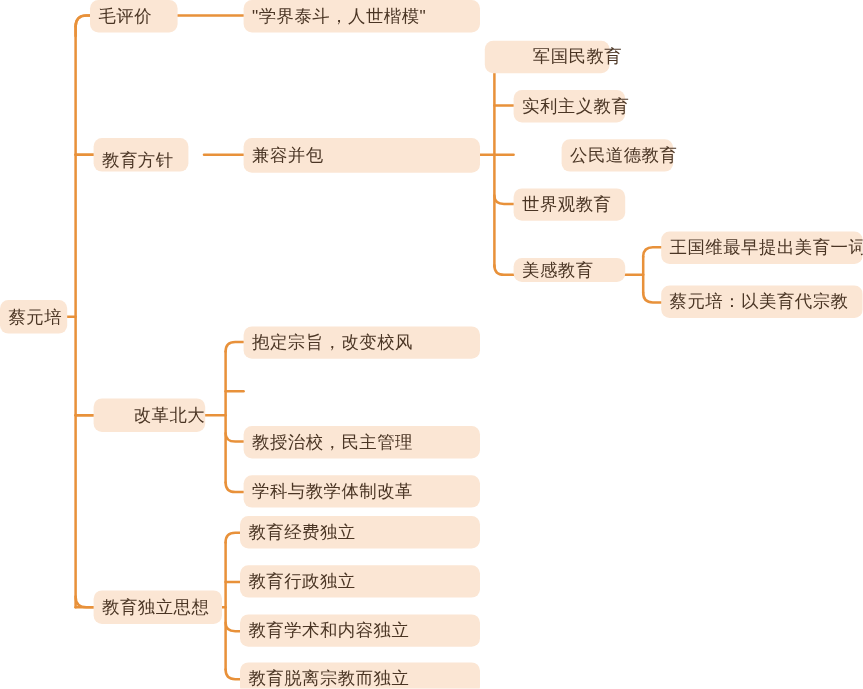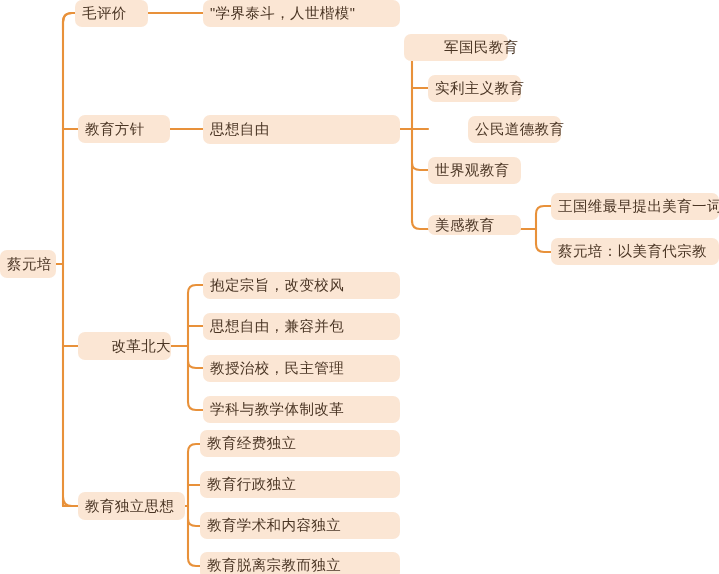--- a/index.html
+++ b/index.html
@@ -103,25 +103,25 @@
     <span>蔡元培</span>
   </div>
 
   <div class="node" style="left:75px; top:0px; width:73px; height:27px;">
     <span>毛评价</span>
   </div>
   <div class="node" style="left:203px; top:0px; width:197px; height:27px;">
     <span>"学界泰斗，人世楷模"</span>
   </div>
 
-  <div class="node" style="left:78px; top:115px; width:92px; height:28px;">
+  <div class="node" style="left:78px; top:115px; width:79px; height:28px;align-items:flex-end;">
     <span>教育方针</span>
   </div>
   <div class="node" style="left:203px; top:115px; width:197px; height:29px;">
-    <span>思想自由</span>
+    <span>兼容并包</span>
   </div>
 
   <div class="node" style="left:404px; top:34px; width:104px; height:27px;padding-left:40px;">
     <span>军国民教育</span>
   </div>
   <div class="node" style="left:428px; top:75px; width:93px; height:27px;">
     <span>实利主义教育</span>
   </div>
   <div class="node" style="left:428px; top:116px; width:93px; height:27px;margin-left:40px;">
     <span>公民道德教育</span>
@@ -139,23 +139,20 @@
   <div class="node" style="left:551px; top:238px; width:168px; height:27px;">
     <span>蔡元培：以美育代宗教</span>
   </div>
 
   <div class="node" style="left:78px; top:332px; width:93px; height:28px;justify-content:flex-end;">
     <span>改革北大</span>
   </div>
   <div class="node" style="left:203px; top:272px; width:197px; height:27px;">
     <span>抱定宗旨，改变校风</span>
   </div>
-  <div class="node" style="left:203px; top:313px; width:197px; height:27px;">
-    <span>思想自由，兼容并包</span>
-  </div>
   <div class="node" style="left:203px; top:355px; width:197px; height:27px;">
     <span>教授治校，民主管理</span>
   </div>
   <div class="node" style="left:203px; top:396px; width:197px; height:27px;">
     <span>学科与教学体制改革</span>
   </div>
 
   <div class="node" style="left:78px; top:492px; width:107px; height:28px;">
     <span>教育独立思想</span>
   </div>

